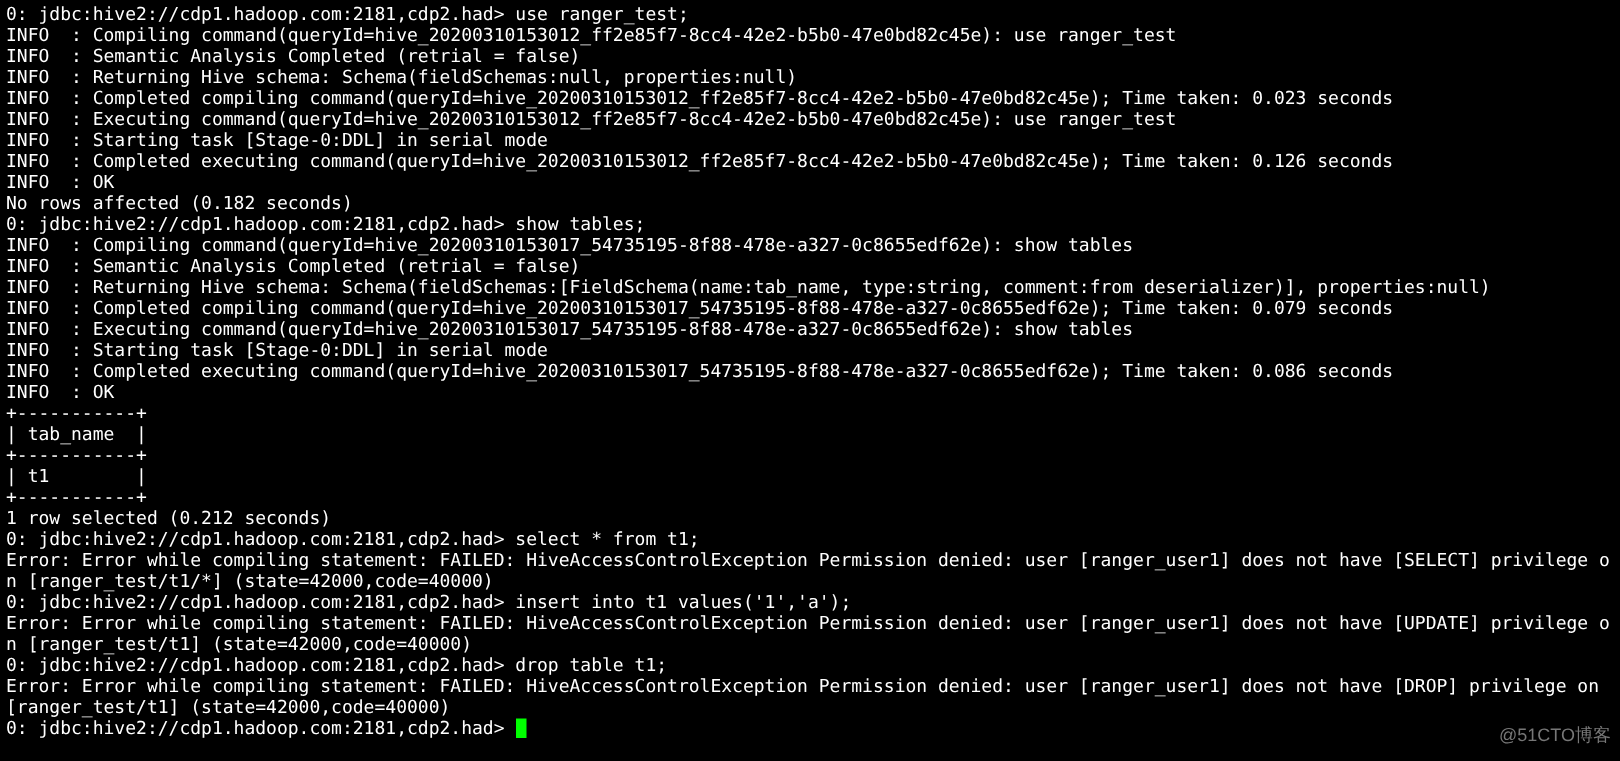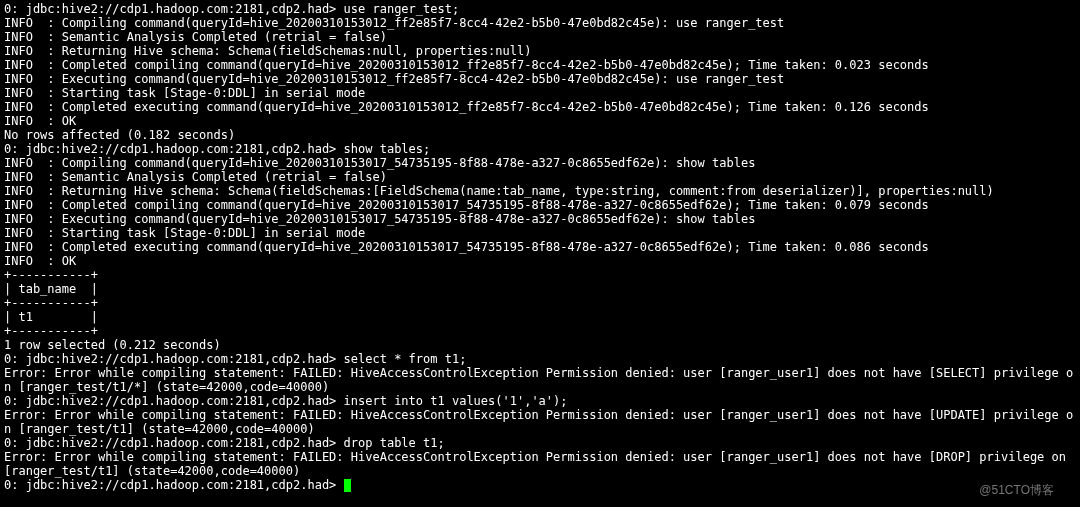--- a/index.html
+++ b/index.html
@@ -1,17 +1,17 @@
 <!DOCTYPE html>
 <html><head>
 <meta charset="utf-8">
 <style>
   html,body{margin:0;padding:0;background:#000;font-family:Consolas,Monaco,monospace;font-size:12px;line-height:14px;color:#fff;width:1080px;height:507px;overflow:hidden}
   .term{padding:2px 4px;white-space:pre}
   .line{white-space:pre-wrap;word-break:break-all}
   .cursor{display:inline-block;width:7px;height:13px;background:#0f0;vertical-align:text-bottom}
-  .watermark{position:absolute;right:26px;bottom:10px;color:#777;font-size:12px;font-family:Arial,sans-serif}
+  .watermark{position:absolute;right:6px;bottom:10px;color:#777;font-size:12px;font-family:Arial,sans-serif}
 </style>
 </head>
 <body>
 
 <div class="term"><div class="line">0: jdbc:hive2://cdp1.hadoop.com:2181,cdp2.had&gt; use ranger_test;</div><div class="line">INFO  : Compiling command(queryId=hive_20200310153012_ff2e85f7-8cc4-42e2-b5b0-47e0bd82c45e): use ranger_test</div><div class="line">INFO  : Semantic Analysis Completed (retrial = false)</div><div class="line">INFO  : Returning Hive schema: Schema(fieldSchemas:null, properties:null)</div><div class="line">INFO  : Completed compiling command(queryId=hive_20200310153012_ff2e85f7-8cc4-42e2-b5b0-47e0bd82c45e); Time taken: 0.023 seconds</div><div class="line">INFO  : Executing command(queryId=hive_20200310153012_ff2e85f7-8cc4-42e2-b5b0-47e0bd82c45e): use ranger_test</div><div class="line">INFO  : Starting task [Stage-0:DDL] in serial mode</div><div class="line">INFO  : Completed executing command(queryId=hive_20200310153012_ff2e85f7-8cc4-42e2-b5b0-47e0bd82c45e); Time taken: 0.126 seconds</div><div class="line">INFO  : OK</div><div class="line">No rows affected (0.182 seconds)</div><div class="line">0: jdbc:hive2://cdp1.hadoop.com:2181,cdp2.had&gt; show tables;</div><div class="line">INFO  : Compiling command(queryId=hive_20200310153017_54735195-8f88-478e-a327-0c8655edf62e): show tables</div><div class="line">INFO  : Semantic Analysis Completed (retrial = false)</div><div class="line">INFO  : Returning Hive schema: Schema(fieldSchemas:[FieldSchema(name:tab_name, type:string, comment:from deserializer)], properties:null)</div><div class="line">INFO  : Completed compiling command(queryId=hive_20200310153017_54735195-8f88-478e-a327-0c8655edf62e); Time taken: 0.079 seconds</div><div class="line">INFO  : Executing command(queryId=hive_20200310153017_54735195-8f88-478e-a327-0c8655edf62e): show tables</div><div class="line">INFO  : Starting task [Stage-0:DDL] in serial mode</div><div class="line">INFO  : Completed executing command(queryId=hive_20200310153017_54735195-8f88-478e-a327-0c8655edf62e); Time taken: 0.086 seconds</div><div class="line">INFO  : OK</div><div class="line">+-----------+</div><div class="line">| tab_name  |</div><div class="line">+-----------+</div><div class="line">| t1        |</div><div class="line">+-----------+</div><div class="line">1 row selected (0.212 seconds)</div><div class="line">0: jdbc:hive2://cdp1.hadoop.com:2181,cdp2.had&gt; select * from t1;</div><div class="line">Error: Error while compiling statement: FAILED: HiveAccessControlException Permission denied: user [ranger_user1] does not have [SELECT] privilege on [ranger_test/t1/*] (state=42000,code=40000)</div><div class="line">0: jdbc:hive2://cdp1.hadoop.com:2181,cdp2.had&gt; insert into t1 values('1','a');</div><div class="line">Error: Error while compiling statement: FAILED: HiveAccessControlException Permission denied: user [ranger_user1] does not have [UPDATE] privilege on [ranger_test/t1] (state=42000,code=40000)</div><div class="line">0: jdbc:hive2://cdp1.hadoop.com:2181,cdp2.had&gt; drop table t1;</div><div class="line">Error: Error while compiling statement: FAILED: HiveAccessControlException Permission denied: user [ranger_user1] does not have [DROP] privilege on [ranger_test/t1] (state=42000,code=40000)</div><div class="line">0: jdbc:hive2://cdp1.hadoop.com:2181,cdp2.had&gt; <span class="cursor"></span></div></div>
 <div class="watermark">@51CTO博客</div>
 
 </body></html>

